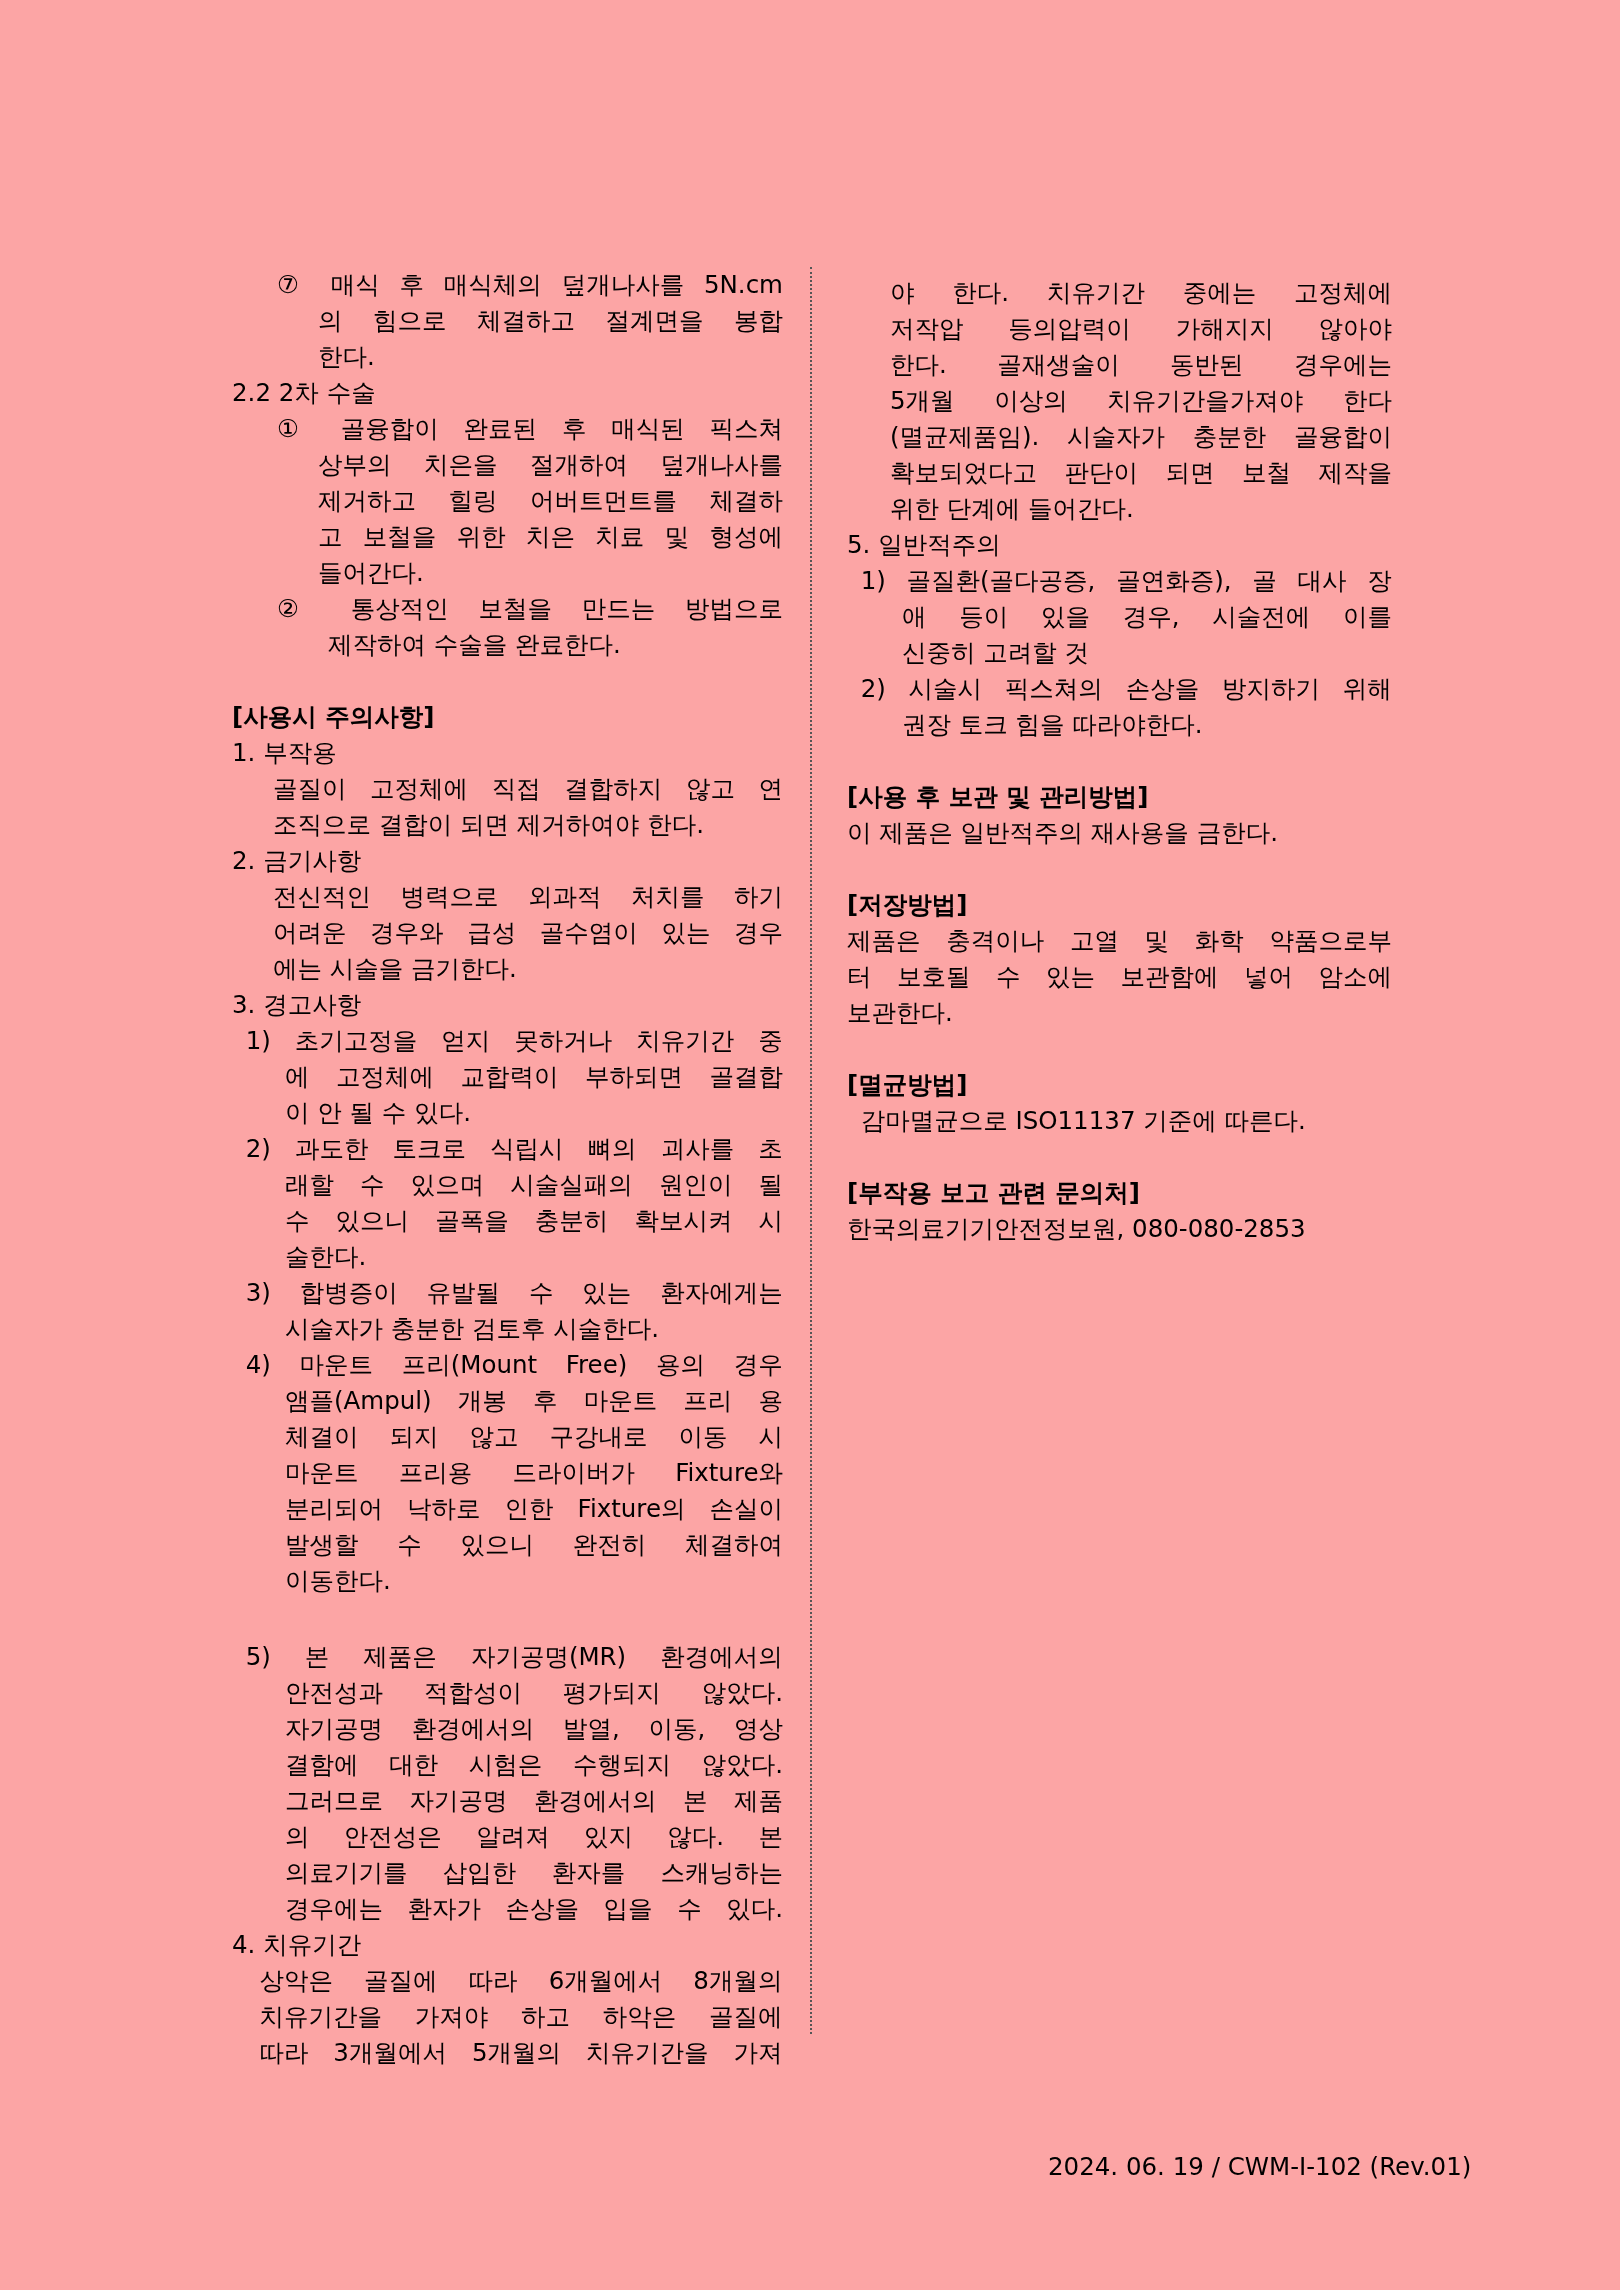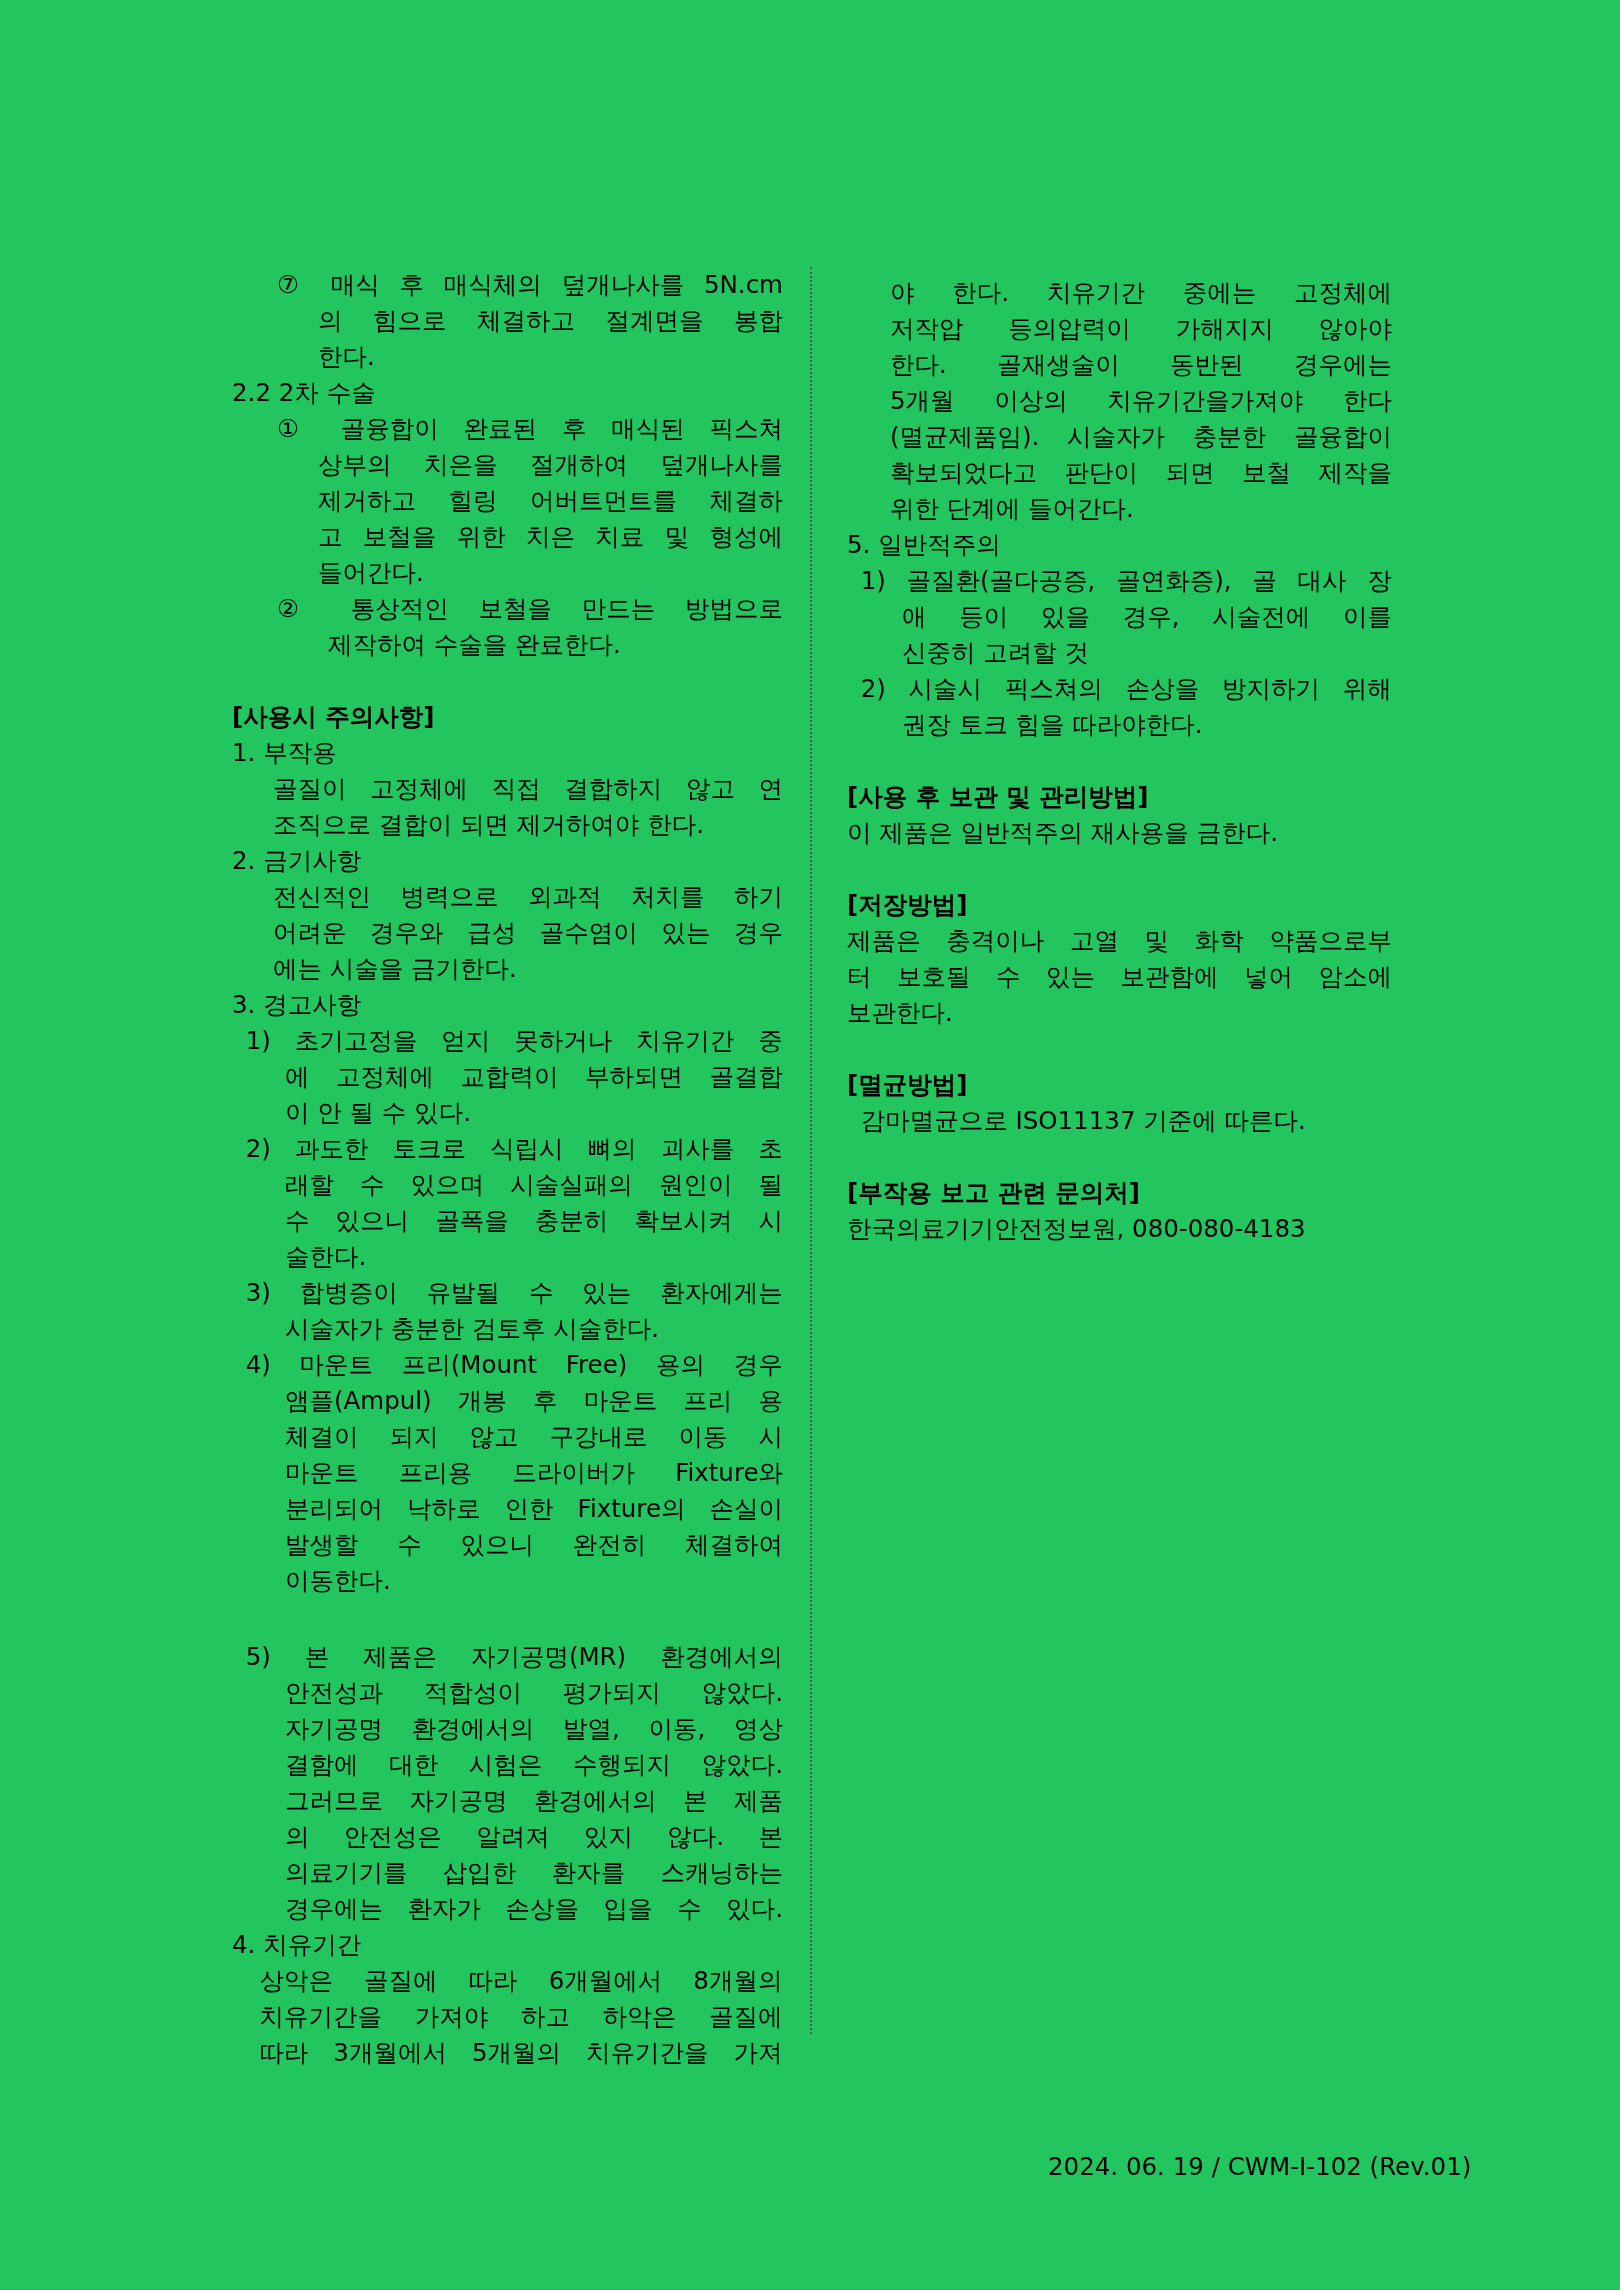--- a/index.html
+++ b/index.html
@@ -1,21 +1,21 @@
 <!DOCTYPE html>
 <html><head>
 <meta charset="utf-8">
 <style>
   html, body { margin: 0; padding: 0; background: #ffffff; }
   body {
     width: 1620px; height: 2291px; position: relative; overflow: hidden;
     font-family: "DejaVu Sans", "Liberation Sans", sans-serif;
     color: #000000;
   }
-  .page { position: absolute; left: 0; top: 0; width: 1620px; height: 2291px; background: #22c55e; }
+  .page { position: absolute; left: 0; top: 0; width: 1620px; height: 2291px; background: #fca5a5; }
   .col { position: absolute; top: 267px; font-size: 24.5px; line-height: 36px; }
   .col-left { left: 232px; width: 551px; }
   .col-right { left: 847px; width: 549px; }
   .divider {
     position: absolute; left: 810px; top: 267px; height: 1767px; width: 0;
     border-left: 2px dotted #555;
   }
   .line { white-space: nowrap; display: block; height: 36px; }
   .just { text-align: justify; text-align-last: justify; white-space: normal; }
   .bold { font-weight: bold; }
@@ -99,17 +99,17 @@
       <div class="line" style="padding-left: 0px;"></div>
       <div class="line bold" style="padding-left: 0px;">[저장방법]</div>
       <div class="line just" style="padding-left: 0px; width: 545px;">제품은 충격이나 고열 및 화학 약품으로부</div>
       <div class="line just" style="padding-left: 0px; width: 545px;">터 보호될 수 있는 보관함에 넣어 암소에</div>
       <div class="line" style="padding-left: 0px;">보관한다.</div>
       <div class="line" style="padding-left: 0px;"></div>
       <div class="line bold" style="padding-left: 0px;">[멸균방법]</div>
       <div class="line" style="padding-left: 13.7px;">감마멸균으로 ISO11137 기준에 따른다.</div>
       <div class="line" style="padding-left: 0px;"></div>
       <div class="line bold" style="padding-left: 0px;">[부작용 보고 관련 문의처]</div>
-      <div class="line" style="padding-left: 0px;">한국의료기기안전정보원, 080-080-4183</div>
+      <div class="line" style="padding-left: 0px;">한국의료기기안전정보원, 080-080-2853</div>
     </div>
   <div class="footer">2024.  06.  19  /  CWM-I-102  (Rev.01)</div>
 </div>
 
 
 </body></html>

